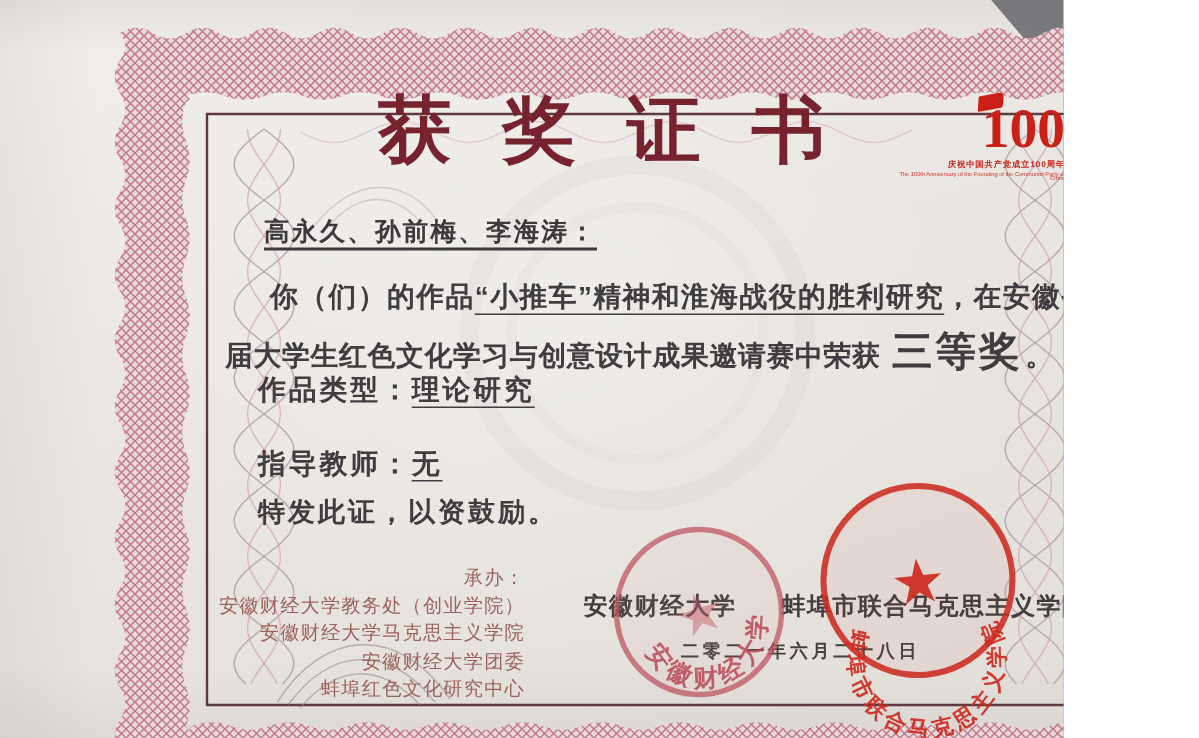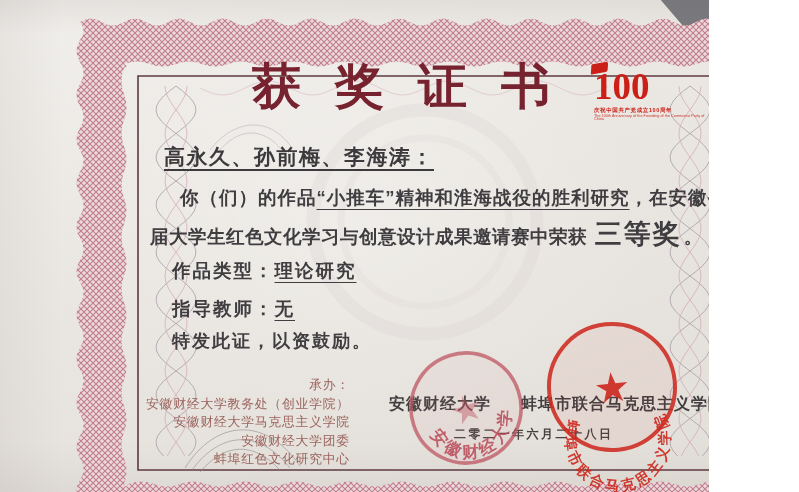--- a/index.html
+++ b/index.html
@@ -23,42 +23,42 @@
   }
   svg.layer{position:absolute;inset:0;width:799px;height:492px;pointer-events:none;}
   .abs{position:absolute;}
 
   .title{
     left:252px;top:54px;
     font-family:"Liberation Serif","DejaVu Serif",serif;
     font-weight:700;font-size:49px;letter-spacing:34px;
     color:#76222f;white-space:nowrap;
   }
-  .logo{left:594px;top:68px;width:116px;text-align:left;color:#cb2017;line-height:1;}
+  .logo{left:594px;top:68px;width:116px;text-align:right;color:#cb2017;line-height:1;}
   .logo-num{position:relative;display:inline-block;
     font-family:"Liberation Serif","DejaVu Serif",serif;
     font-weight:900;font-size:37px;letter-spacing:0px;}
   .logo-flag{position:absolute;left:-3px;top:-5px;width:17px;height:10px;background:#cb2017;
     border-radius:1px 3px 2px 1px;transform:rotate(-10deg) skewX(-14deg);}
   .logo-cn{font-size:5.5px;font-weight:700;letter-spacing:.6px;margin-top:3px;}
   .logo-en{font-size:3.8px;margin-top:1px;opacity:.9;}
 
   .recipients{
-    left:164px;top:143px;font-size:21px;font-weight:700;color:#3c3a3d;letter-spacing:1.5px;
+    left:176px;top:143px;font-size:17px;font-weight:700;color:#3c3a3d;letter-spacing:1.5px;
     text-decoration:underline;text-underline-offset:5px;text-decoration-thickness:1.5px;
   }
   .body-par{
     left:150px;top:179px;width:596px;
     font-size:18.5px;font-weight:700;color:#3f3d40;line-height:37px;
     text-align:justify;text-indent:30px;letter-spacing:.5px;
   }
   .u{text-decoration:underline;text-underline-offset:5px;text-decoration-thickness:1.3px;margin-top:17px;}
   .award{font-size:27px;font-weight:800;letter-spacing:2px;padding:0 2px;font-family:Liberation Serif, serif;}
   .fieldline{font-size:18.5px;font-weight:700;color:#3f3d40;letter-spacing:2px;white-space:nowrap;}
-  .f1{left:172px;top:258px;}
+  .f1{left:172px;top:247px;}
   .f2{left:172px;top:296px;}
   .closing{left:172px;top:329px;font-size:18px;font-weight:700;color:#3f3d40;letter-spacing:2px;}
   .organizers{left:146px;top:376px;font-size:12.8px;line-height:18.6px;color:#9b635c;letter-spacing:.8px;font-weight:500;text-align:right;}
   .issuers{left:389px;top:394px;display:flex;gap:30px;font-size:16px;font-weight:700;color:#423e3f;letter-spacing:1px;white-space:nowrap;}
   .date{left:454px;top:426px;font-size:12px;font-weight:700;color:#47413f;letter-spacing:2.5px;white-space:nowrap;}
 </style>
 </head>
 <body>
 
 <div class="photo">

